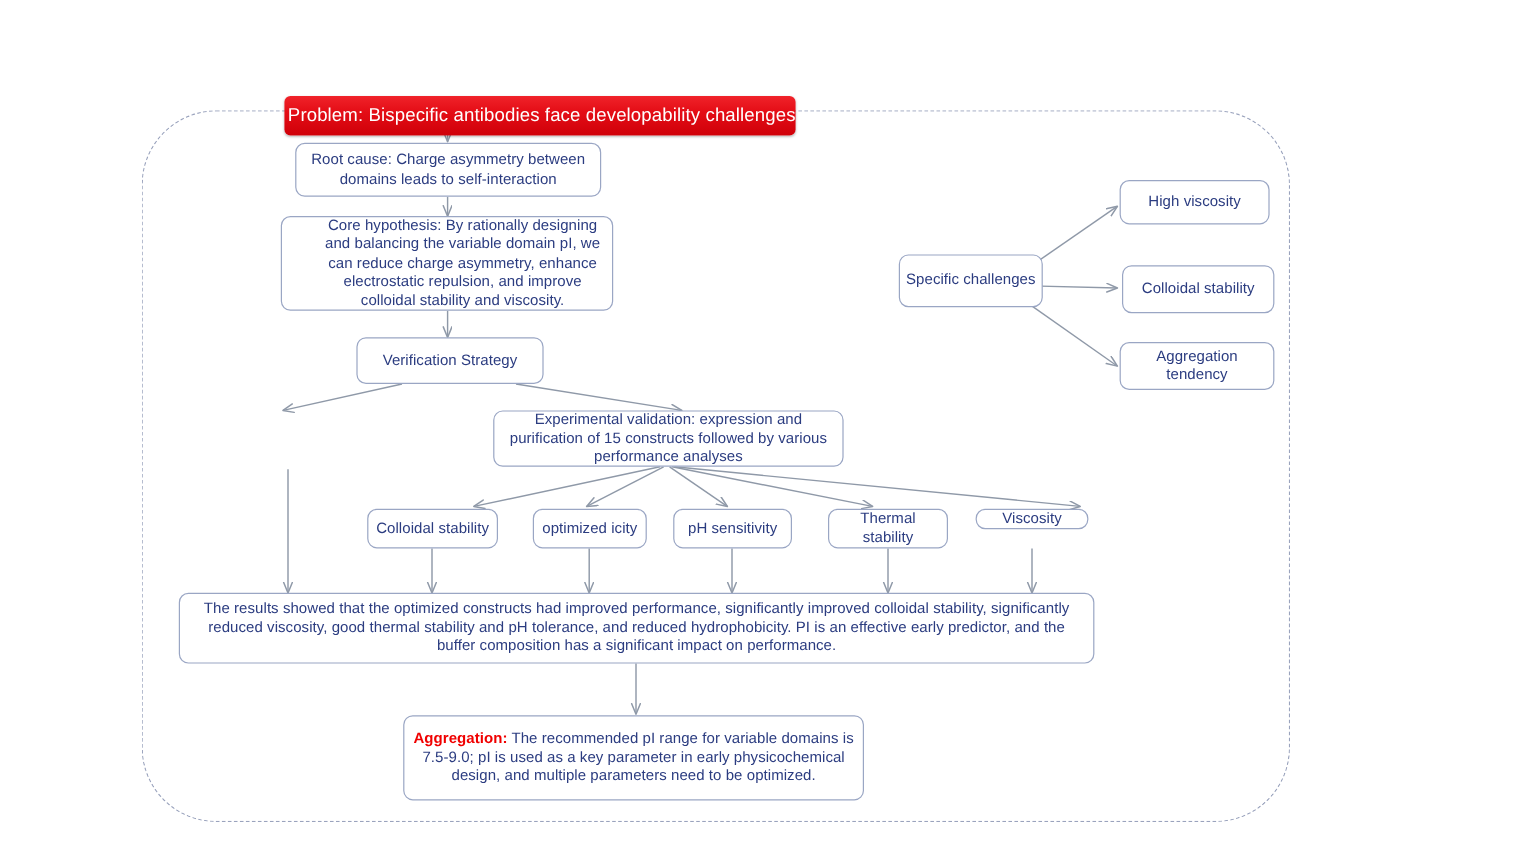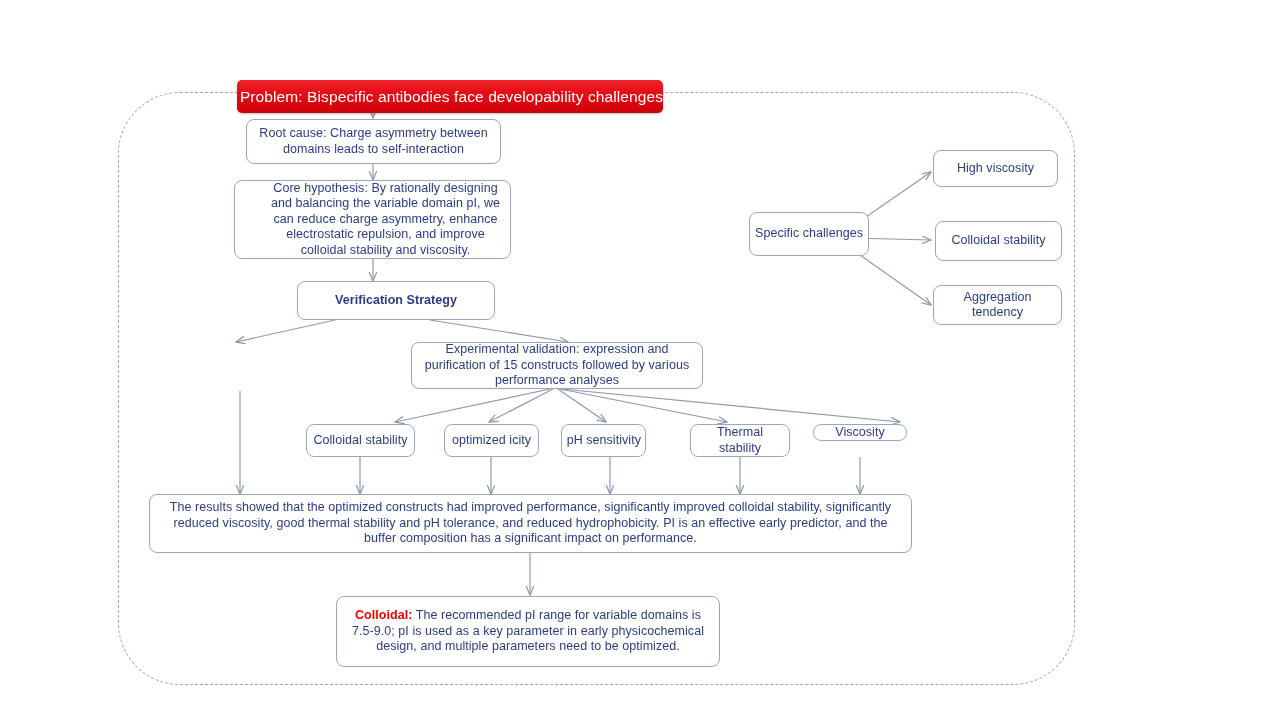--- a/index.html
+++ b/index.html
@@ -116,55 +116,55 @@
   </div>
 
   <div class="node" style="left:246px; top:119px; width:255px; height:45px;">
     <span>Root cause: Charge asymmetry between domains leads to self-interaction</span>
   </div>
 
   <div class="node" style="left:234px; top:180px; width:277px; height:79px;padding-left:32px;">
     <span>Core hypothesis: By rationally designing and balancing the variable domain pI, we can reduce charge asymmetry, enhance electrostatic repulsion, and improve colloidal stability and viscosity.</span>
   </div>
 
-  <div class="node" style="left:297px; top:281px; width:198px; height:39px;font-weight:bold;">
+  <div class="node" style="left:297px; top:281px; width:156px; height:39px;">
     <span>Verification Strategy</span>
   </div>
 
 
   <div class="node" style="left:411px; top:342px; width:292px; height:47px;">
     <span>Experimental validation: expression and purification of 15 constructs followed by various performance analyses</span>
   </div>
 
   <div class="node pad-tight" style="left:306px; top:424px; width:109px; height:33px;">
     <span>Colloidal stability</span>
   </div>
 
   <div class="node pad-tight" style="left:444px; top:424px; width:95px; height:33px;">
     <span>optimized icity</span>
   </div>
 
-  <div class="node pad-tight" style="left:561px; top:424px; width:85px; height:33px;justify-content:flex-end;">
+  <div class="node pad-tight" style="left:561px; top:424px; width:99px; height:33px;">
     <span>pH sensitivity</span>
   </div>
 
   <div class="node pad-tight" style="left:690px; top:424px; width:100px; height:33px;">
     <span>Thermal stability</span>
   </div>
 
   <div class="node pad-tight" style="left:813px; top:424px; width:94px; height:17px;">
     <span>Viscosity</span>
   </div>
 
   <div class="node" style="left:149px; top:494px; width:763px; height:59px;">
     <span>The results showed that the optimized constructs had improved performance, significantly improved colloidal stability, significantly reduced viscosity, good thermal stability and pH tolerance, and reduced hydrophobicity. PI is an effective early predictor, and the buffer composition has a significant impact on performance.</span>
   </div>
 
   <div class="node" style="left:336px; top:596px; width:384px; height:71px;">
-    <span><span class="concl-label">Colloidal:</span><span> The recommended pI range for variable domains is 7.5-9.0; pI is used as a key parameter in early physicochemical design, and multiple parameters need to be optimized.</span></span>
+    <span><span class="concl-label">Aggregation:</span><span> The recommended pI range for variable domains is 7.5-9.0; pI is used as a key parameter in early physicochemical design, and multiple parameters need to be optimized.</span></span>
   </div>
 
   <div class="node pad-tight" style="left:728px; top:212px; width:120px; height:44px;margin-left:21px;">
     <span>Specific challenges</span>
   </div>
 
   <div class="node pad-tight" style="left:933px; top:150px; width:125px; height:37px;">
     <span>High viscosity</span>
   </div>
 

